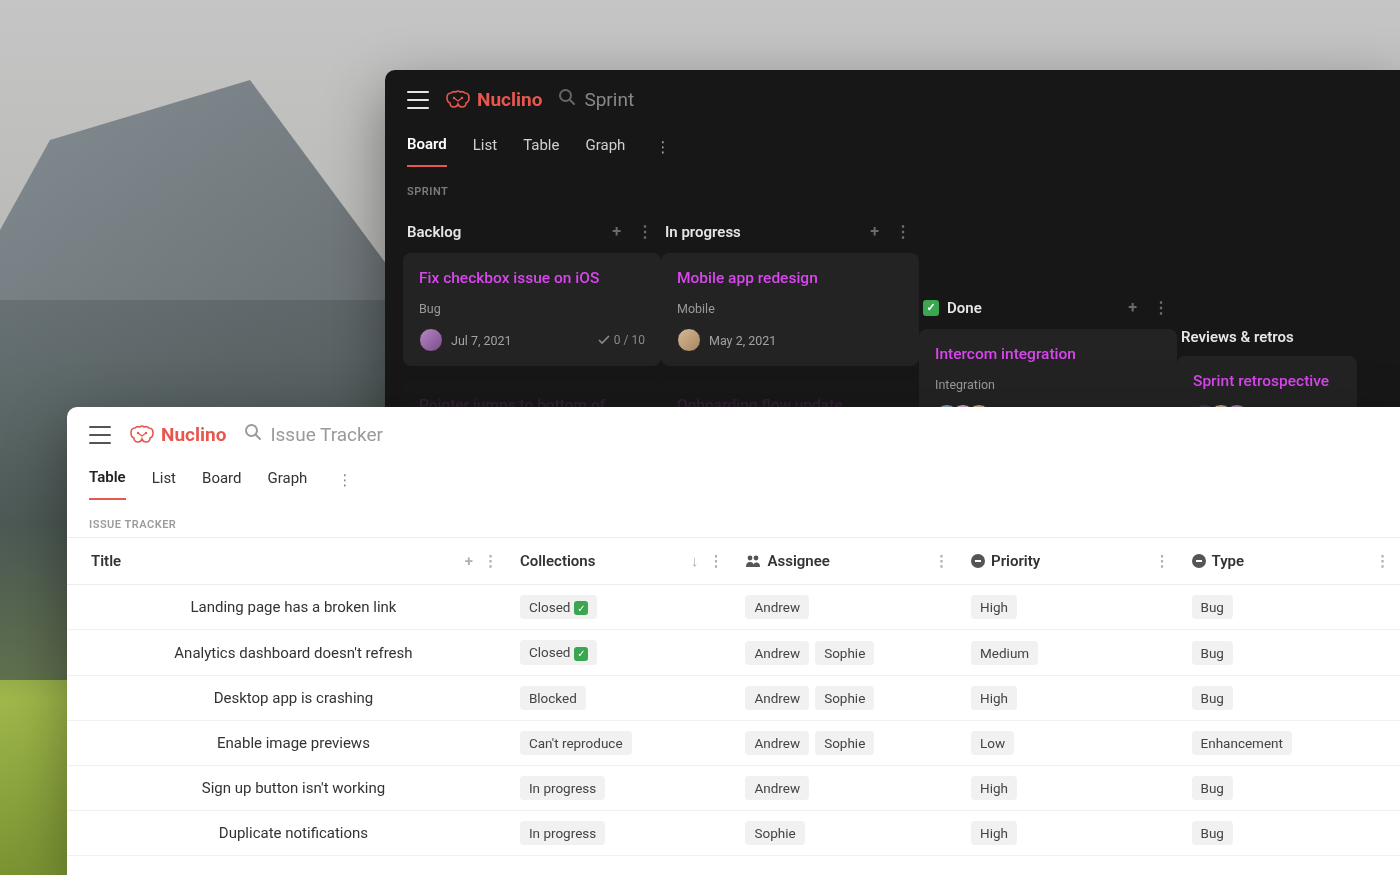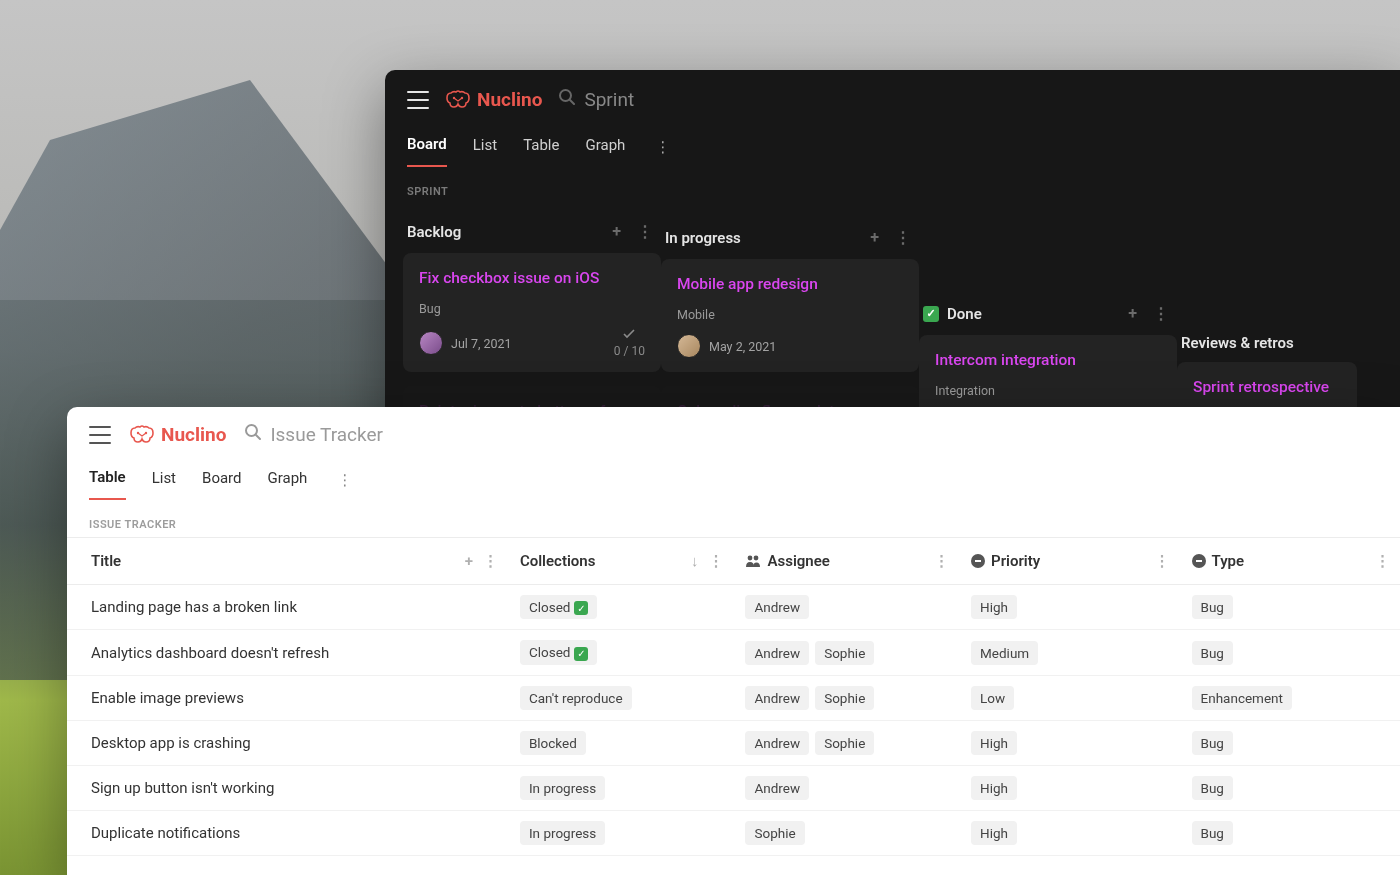--- a/index.html
+++ b/index.html
@@ -113,21 +113,21 @@
   .card-footer { display: flex; align-items: center; gap: 8px; }
   .avatar, .avatar-stack span {
     width: 24px; height: 24px; border-radius: 50%;
     display: inline-block;
     background: linear-gradient(135deg, #c8a882, #927457);
     border: 1.5px solid #232323;
   }
   .avatar-stack { display: flex; }
   .avatar-stack span:not(:first-child) { margin-left: -8px; }
   .card-date { color: #a3a3a3; font-size: 12.5px; }
-  .card-progress { margin-left: auto; color: #8a8a8a; font-size: 12px; display:flex; align-items:center; gap:4px;flex-direction:column; }
+  .card-progress { margin-left: auto; color: #8a8a8a; font-size: 12px; display:flex; align-items:center; gap:4px; }
   .dark-fade {
     position: absolute; left:0; bottom:0; width:100%; height:180px;
     background: linear-gradient(180deg, rgba(23,23,23,0) 0%, rgba(23,23,23,0.85) 60%, rgba(23,23,23,0.85) 100%);
     pointer-events:none;
   }
   .card.ghost { opacity: 0.15; }
 
   .retro-card-row { display:flex; align-items:center; gap:10px; margin-top:14px; }
   .retro-date { color:#9a9a9a; font-size:12px; }
 
@@ -184,21 +184,21 @@
   .th-inner { display:flex; align-items:center; gap:6px; }
   .th-right-icons { display:flex; align-items:center; gap:10px; color:#b0b0b0; position:absolute; right:10px; top:50%; transform:translateY(-50%); }
   .th-right-icons span { cursor:pointer; }
 
   .table td {
     padding: 10px 12px;
     border-bottom: 1px solid #f1f1f1;
     font-size: 15px;
     color:#333;
   }
-  .table td:first-child { padding-left: 24px; }
+  .table td:first-child { padding-left: 24px; text-align: center; }
   .chip {
     display:inline-block;
     background:#f1f1f1;
     color:#444;
     font-size:13.5px;
     padding: 4px 9px;
     border-radius:4px;
     margin-right:6px;
   }
   .chip .cm { display:inline-flex; align-items:center; justify-content:center; width:14px; height:14px; background:#3aa750; border-radius:3px; color:#fff; font-size:10px; margin-left:4px; vertical-align:middle; }
@@ -453,34 +453,34 @@
           <td><span class="chip">Bug</span></td>
         </tr>
         <tr>
           <td>Analytics dashboard doesn't refresh</td>
           <td><span class="chip">Closed<span class="cm">✓</span></span></td>
           <td><span class="chip">Andrew</span><span class="chip">Sophie</span></td>
           <td><span class="chip">Medium</span></td>
           <td><span class="chip">Bug</span></td>
         </tr>
         <tr>
+          <td>Desktop app is crashing</td>
+          <td><span class="chip">Blocked</span></td>
+          <td><span class="chip">Andrew</span><span class="chip">Sophie</span></td>
+          <td><span class="chip">High</span></td>
+          <td><span class="chip">Bug</span></td>
+        </tr>
+        <tr>
           <td>Enable image previews</td>
           <td><span class="chip">Can't reproduce</span></td>
           <td><span class="chip">Andrew</span><span class="chip">Sophie</span></td>
           <td><span class="chip">Low</span></td>
           <td><span class="chip">Enhancement</span></td>
         </tr>
         <tr>
-          <td>Desktop app is crashing</td>
-          <td><span class="chip">Blocked</span></td>
-          <td><span class="chip">Andrew</span><span class="chip">Sophie</span></td>
-          <td><span class="chip">High</span></td>
-          <td><span class="chip">Bug</span></td>
-        </tr>
-        <tr>
           <td>Sign up button isn't working</td>
           <td><span class="chip">In progress</span></td>
           <td><span class="chip">Andrew</span></td>
           <td><span class="chip">High</span></td>
           <td><span class="chip">Bug</span></td>
         </tr>
         <tr>
           <td>Duplicate notifications</td>
           <td><span class="chip">In progress</span></td>
           <td><span class="chip">Sophie</span></td>

